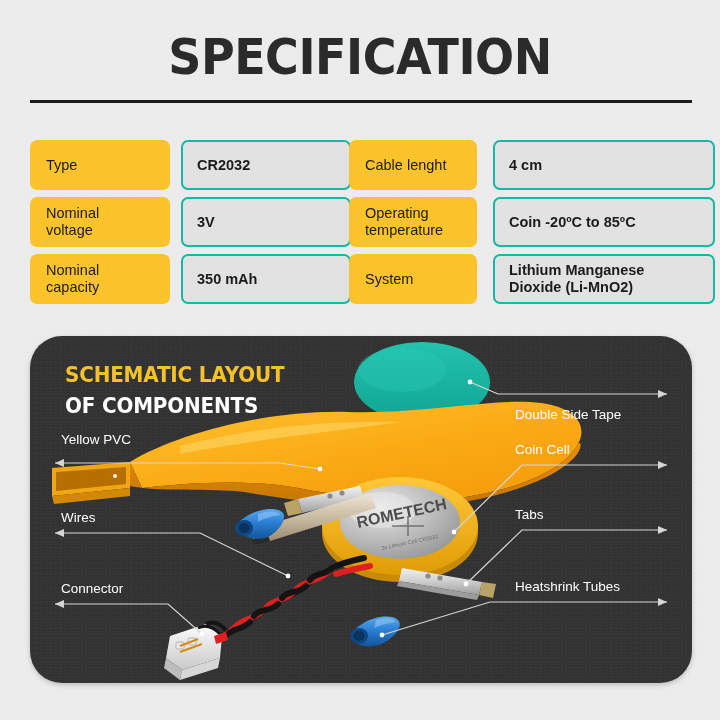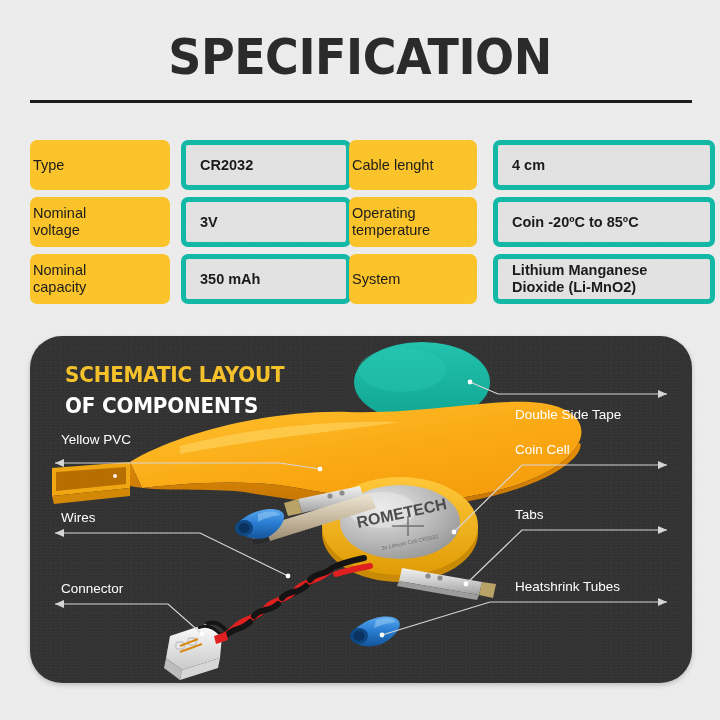--- a/index.html
+++ b/index.html
@@ -40,29 +40,29 @@
   .spec-row{position:relative;height:50px;margin-bottom:7px;}
   .spec-row:last-child{margin-bottom:0;}
   .cell{
     position:absolute;top:0;height:50px;box-sizing:border-box;
     display:flex;align-items:center;
     border-radius:7px;
     font-size:14.5px;
     line-height:1.16;
   }
   .cell.key{
-    left:0;width:140px;padding:0 3px;
+    left:0;width:140px;padding:0 16px;
     background:#fbc42b;color:#1b1b1b;
     font-weight:500;
   }
   .spec-col.right .cell.key{width:128px;}
   .cell.val{
     left:151px;width:170px;padding:0 14px;
     background:#e2e2e2;color:#1b1b1b;
-    border:5px solid #14b8a6;
+    border:2px solid #14b8a6;
     font-weight:bold;
   }
   .spec-col.right .cell.val{left:144px;width:222px;}
 
   
   .schematic{
     position:absolute;left:30px;top:336px;width:662px;height:347px;
     border-radius:32px;overflow:hidden;
     background:#333333;
     box-shadow:0 2px 5px rgba(0,0,0,.2);

